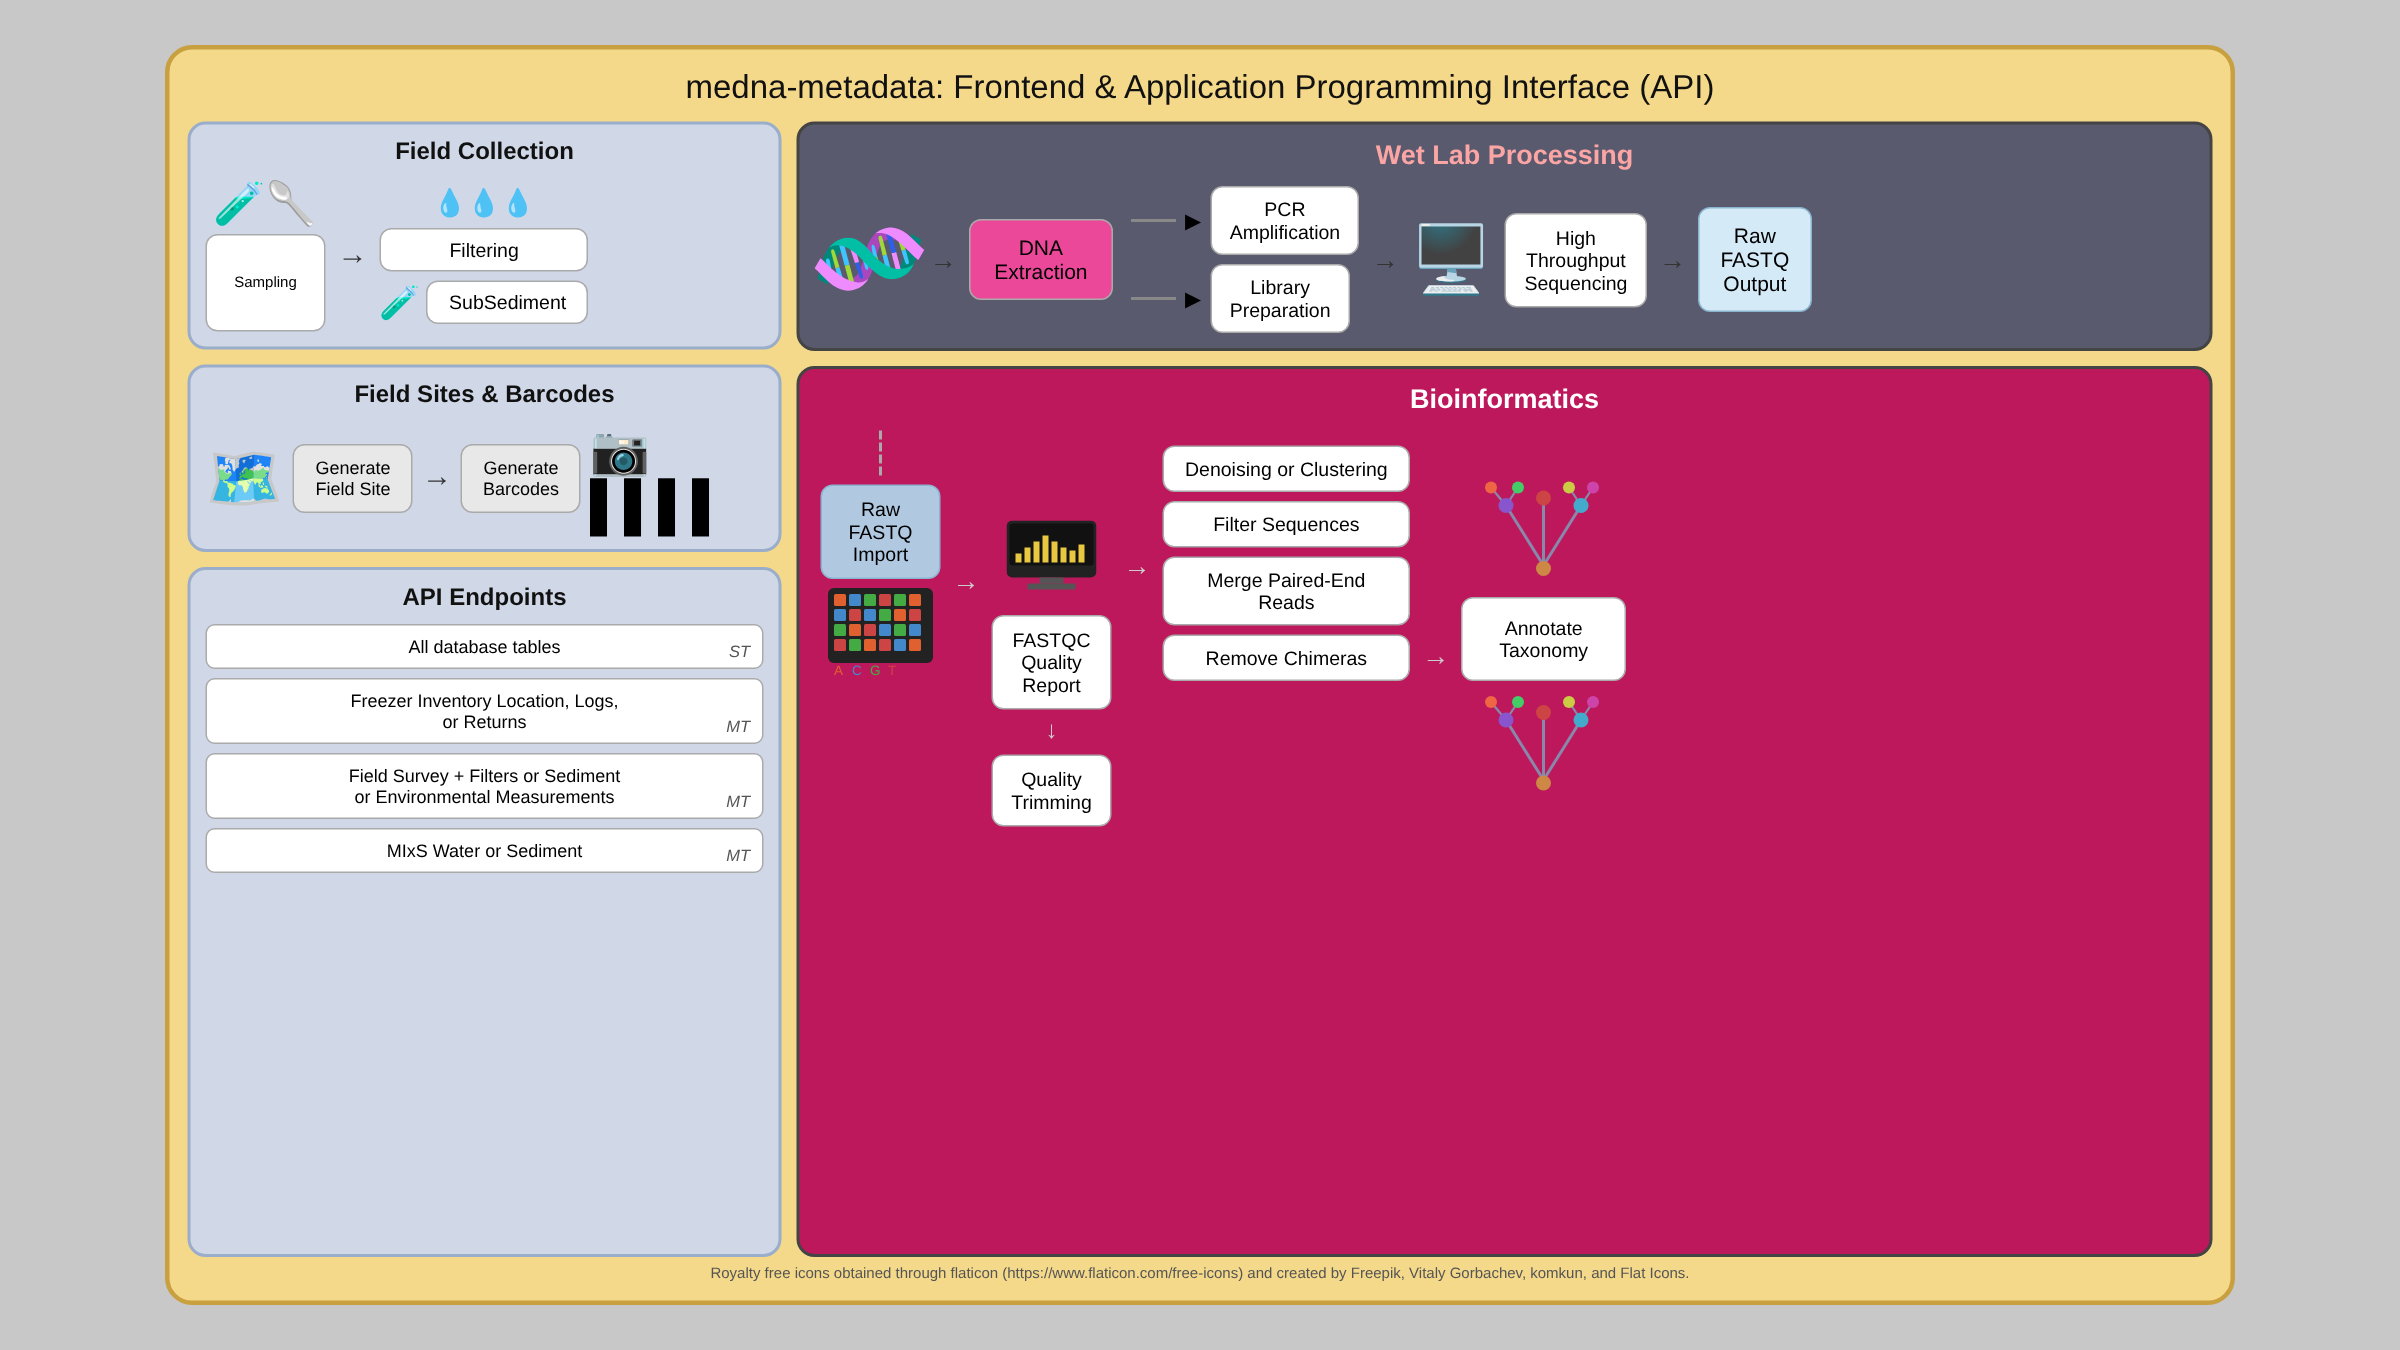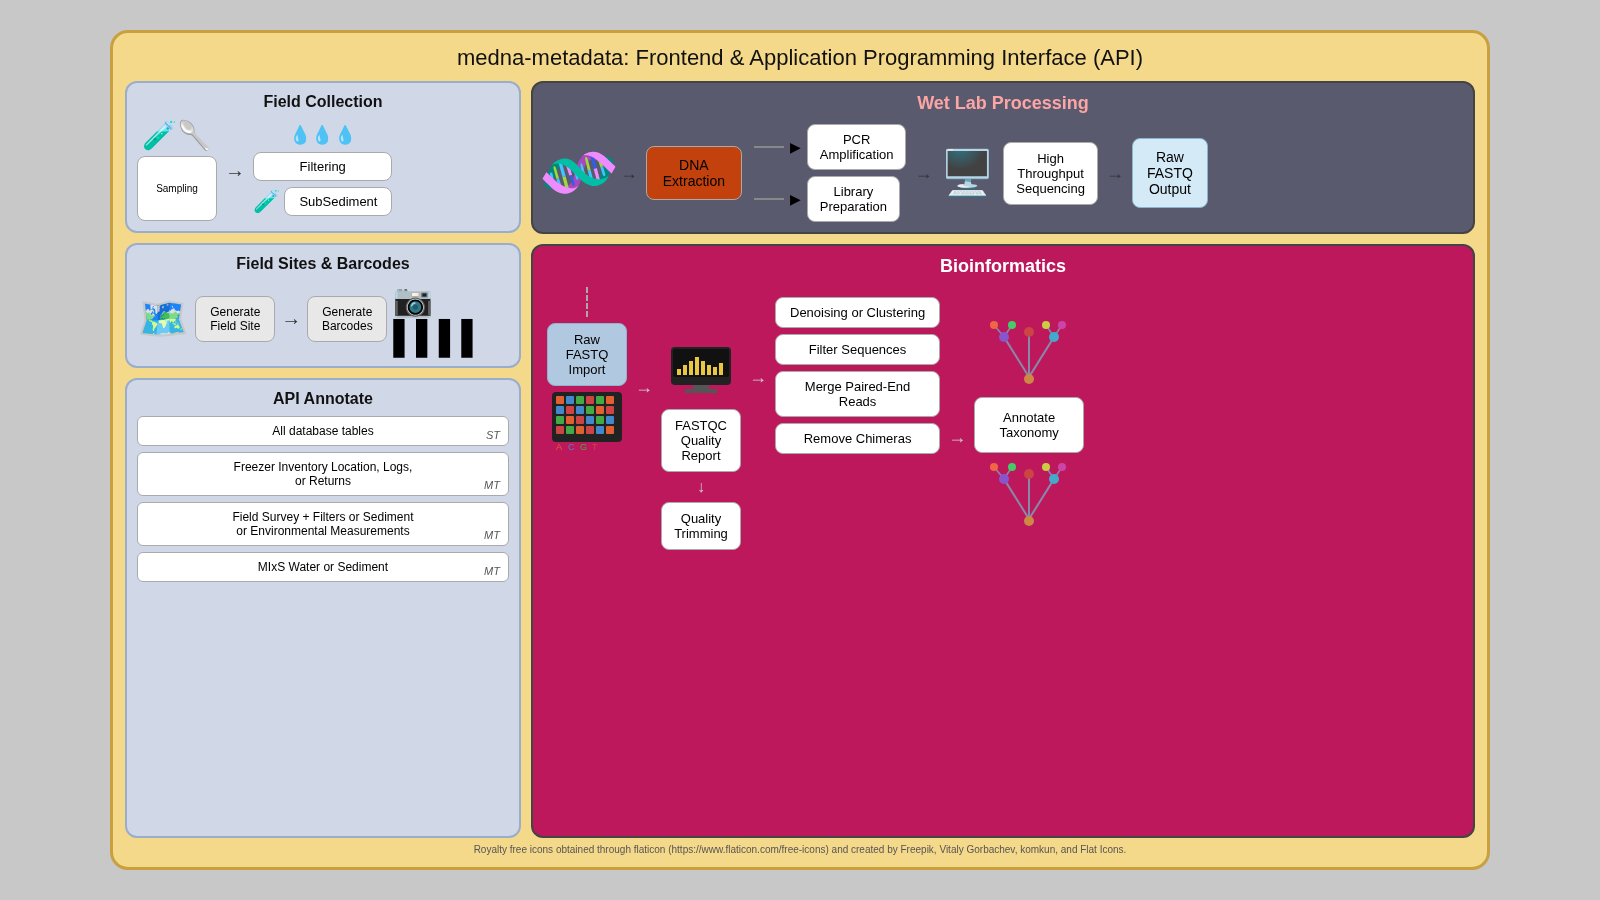--- a/index.html
+++ b/index.html
@@ -95,21 +95,21 @@
       border-radius: 12px;
       border: 2px solid #444;
       padding: 10px 14px;
       flex: 0 0 auto;
     }
     .wet-lab-title {
       font-size: 18px; font-weight: bold;
       text-align: center; color: #fca5a5; margin-bottom: 10px;
     }
     .dna-box {
-      background: #c2410c; border-radius: 8px; border: 1.5px solid #aaa;
+      background: #ec4899; border-radius: 8px; border: 1.5px solid #aaa;
       padding: 10px 16px; text-align: center; font-size: 14px;
       font-weight: 500; min-width: 90px;
     }
     .pcr-box {
       background: white; border-radius: 8px; border: 1.5px solid #aaa;
       padding: 7px 12px; text-align: center; font-size: 13px;
     }
     .high-throughput-box {
       background: white; border-radius: 8px; border: 1.5px solid #aaa;
       padding: 8px 12px; text-align: center; font-size: 13px;
@@ -223,21 +223,21 @@
           <div class="arrow-right">→</div>
           <div class="gen-box">
             <span style="white-space:pre-line;">Generate
 Barcodes</span>
           </div>
           <div style="font-size:32px;">📷▌▌▌▌</div>
         </div>
       </div>
 
       <div class="section-box api-section">
-        <div class="section-title">API Annotate</div>
+        <div class="section-title">API Endpoints</div>
         <div class="api-items">
           <div class="api-item">
             <span>All database tables</span>
             <span class="api-badge">ST</span>
           </div>
           <div class="api-item">
             <span style="white-space:pre-line;">Freezer Inventory Location, Logs,
 or Returns</span>
             <span class="api-badge">MT</span>
           </div>

